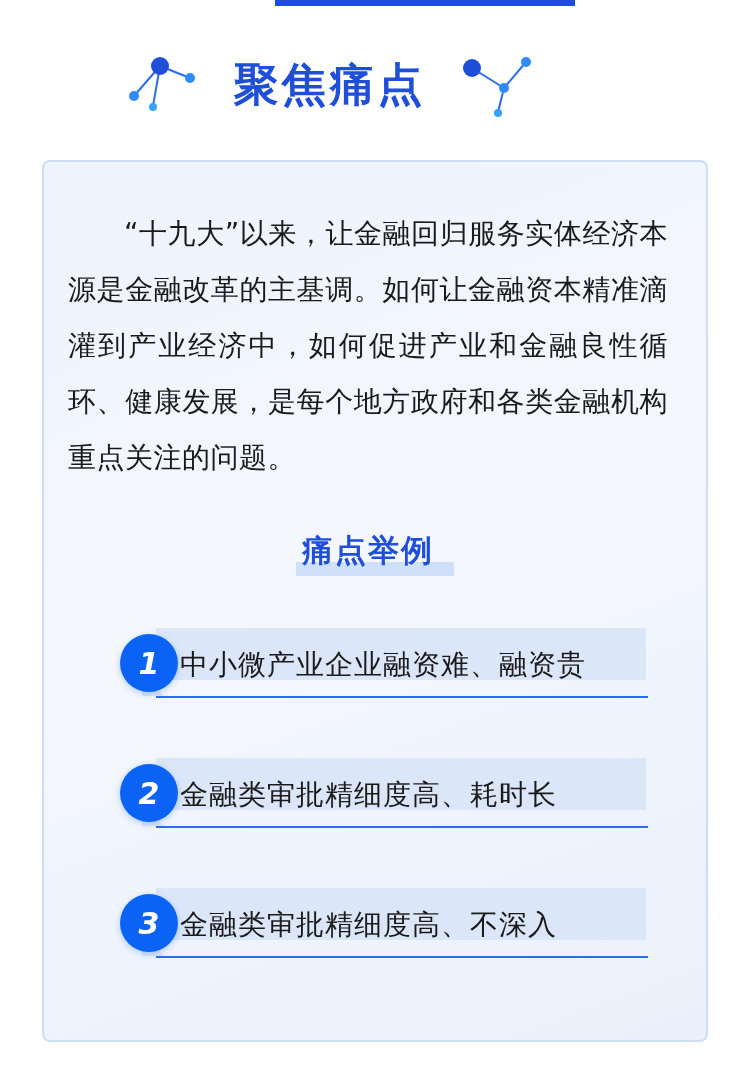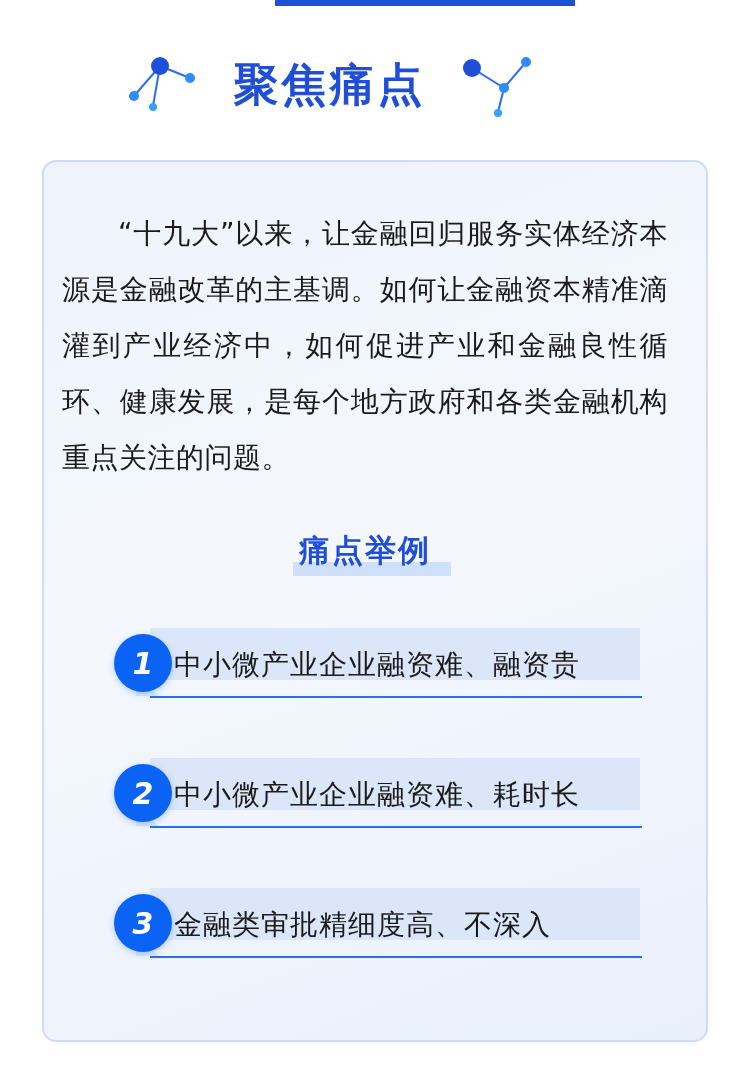--- a/index.html
+++ b/index.html
@@ -54,23 +54,23 @@
 
   
   .card {
     position: absolute;
     left: 42px;
     top: 160px;
     width: 666px;
     height: 882px;
     box-sizing: border-box;
     border: 2px solid #cfdcf7;
-    border-radius: 14px;
+    border-radius: 8px;
     background: linear-gradient(160deg, #eef3fc 0%, #f4f7fd 45%, #eaf0fb 100%);
-    padding: 44px 38px 0 18px;
+    padding: 44px 38px 0 24px;
   }
 
   .para {
     font-size: 28px;
     line-height: 56px;
     color: #1a1a1a;
     text-indent: 56px;
     letter-spacing: 0.5px;
     font-family: "DejaVu Sans", sans-serif;
     text-align: justify;
@@ -231,21 +231,21 @@
     </div>
 
     <div class="point">
       <div class="ribbon"></div>
       <div class="tail">
         <svg width="26" height="26" viewBox="0 0 26 26">
           <path d="M2 2 L24 24 L2 24 Z" fill="#dbe6f8"></path>
         </svg>
       </div>
       <div class="badge">2</div>
-      <div class="label">中小微产业企业融资难、耗时长</div>
+      <div class="label">金融类审批精细度高、耗时长</div>
       <div class="underline"></div>
     </div>
 
     <div class="point">
       <div class="ribbon"></div>
       <div class="tail">
         <svg width="26" height="26" viewBox="0 0 26 26">
           <path d="M2 2 L24 24 L2 24 Z" fill="#dbe6f8"></path>
         </svg>
       </div>

